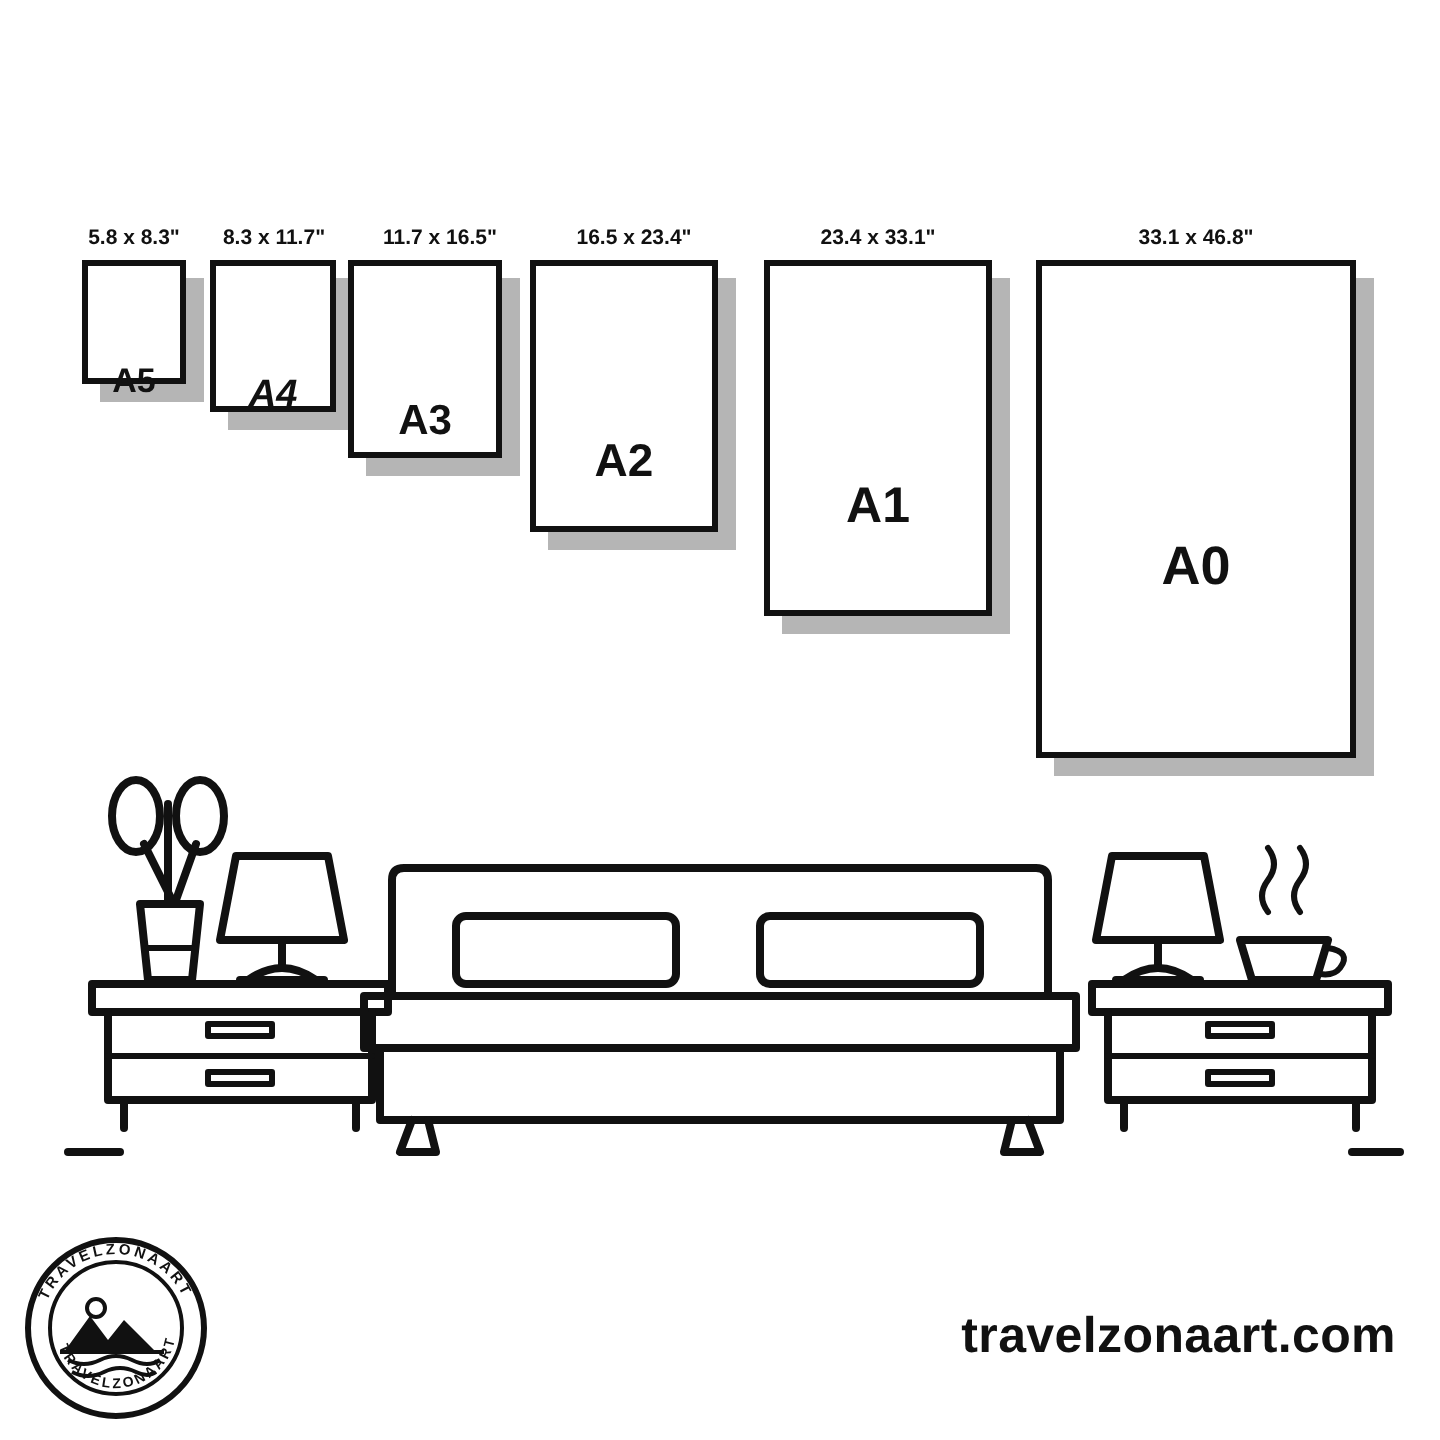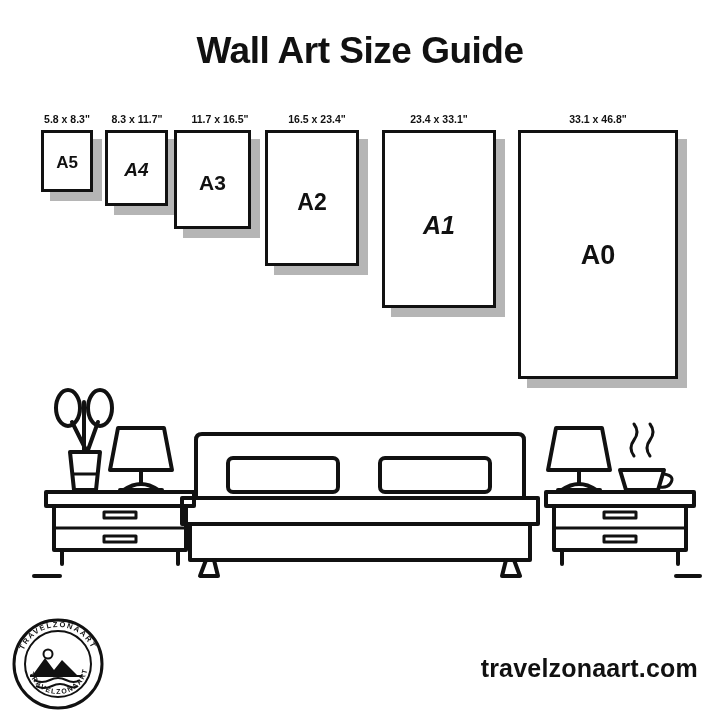--- a/index.html
+++ b/index.html
@@ -60,20 +60,21 @@
     box-sizing: border-box;
     box-shadow: 9px 9px 0 0 rgba(120,120,120,0.55);
   }
   .frame-name {
     position: absolute;
     left: 0;
     width: 100%;
     text-align: center;
     font-weight: bold;
     color: #111111;
+    margin-top: 28px;
   }
 
   
   #scene {
     position: absolute;
     left: 0;
     top: 378px;
     width: 720px;
     height: 230px;
   }
@@ -101,21 +102,20 @@
     font-weight: bold;
     letter-spacing: 0.2px;
     color: #111111;
   }
 </style>
 </head>
 <body>
 
 <div id="page">
 
-  <div id="title">Wall Art Size Guide</div>
 
   <div id="frames">
 
     <div class="frame-wrap" style="left:36px; top:0;">
       <div class="frame-label" style="left:0; top:8px; width:62px;">5.8 x 8.3"</div>
       <div class="frame-box" style="left:5px; top:25px; width:52px; height:62px;">
         <div class="frame-name" style="top:20px; font-size:17px;">A5</div>
       </div>
     </div>
 
@@ -136,21 +136,21 @@
     <div class="frame-wrap" style="left:265px; top:0;">
       <div class="frame-label" style="left:0; top:8px; width:104px;">16.5 x 23.4"</div>
       <div class="frame-box" style="left:0px; top:25px; width:94px; height:136px;">
         <div class="frame-name" style="top:56px; font-size:23px;">A2</div>
       </div>
     </div>
 
     <div class="frame-wrap" style="left:382px; top:0;">
       <div class="frame-label" style="left:0; top:8px; width:114px;">23.4 x 33.1"</div>
       <div class="frame-box" style="left:0px; top:25px; width:114px; height:178px;">
-        <div class="frame-name" style="top:78px; font-size:25px;font-style:italic;">A1</div>
+        <div class="frame-name" style="top:78px; font-size:25px;">A1</div>
       </div>
     </div>
 
     <div class="frame-wrap" style="left:518px; top:0;">
       <div class="frame-label" style="left:0; top:8px; width:160px;">33.1 x 46.8"</div>
       <div class="frame-box" style="left:0px; top:25px; width:160px; height:249px;padding-left:24px;">
         <div class="frame-name" style="top:107px; font-size:27px;">A0</div>
       </div>
     </div>
 

